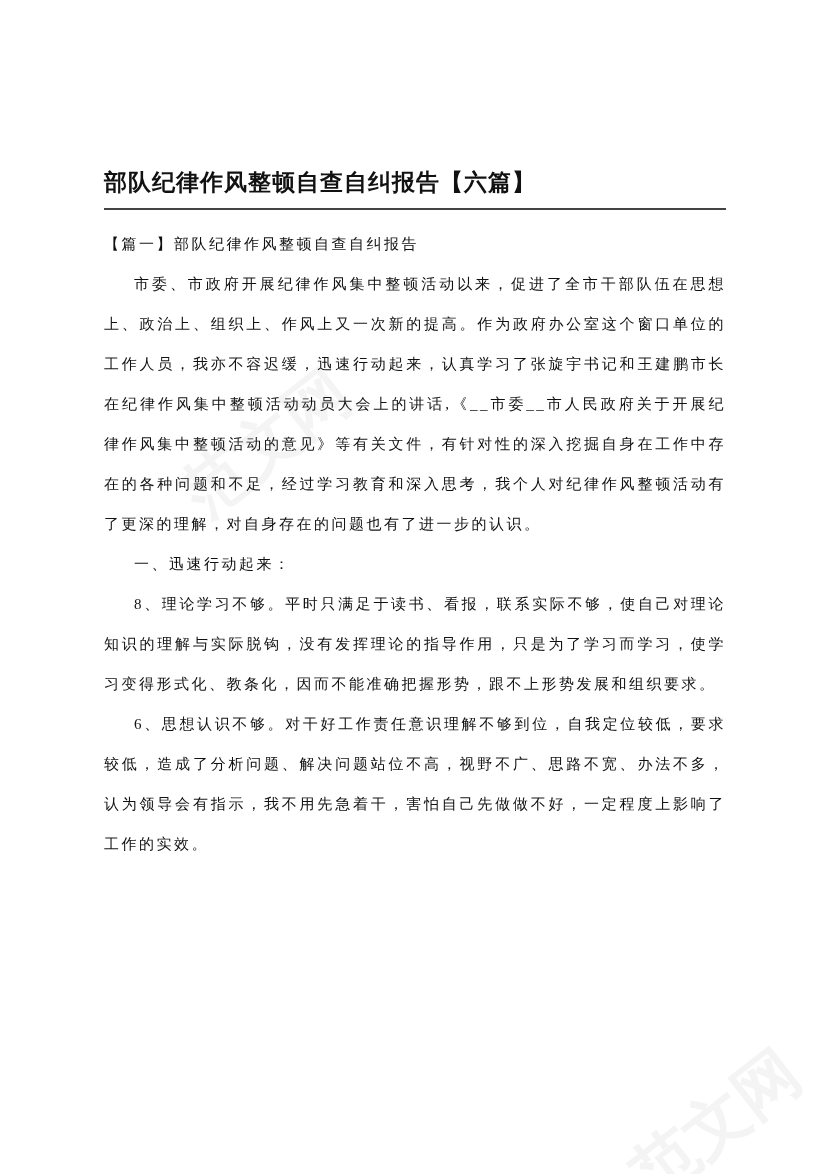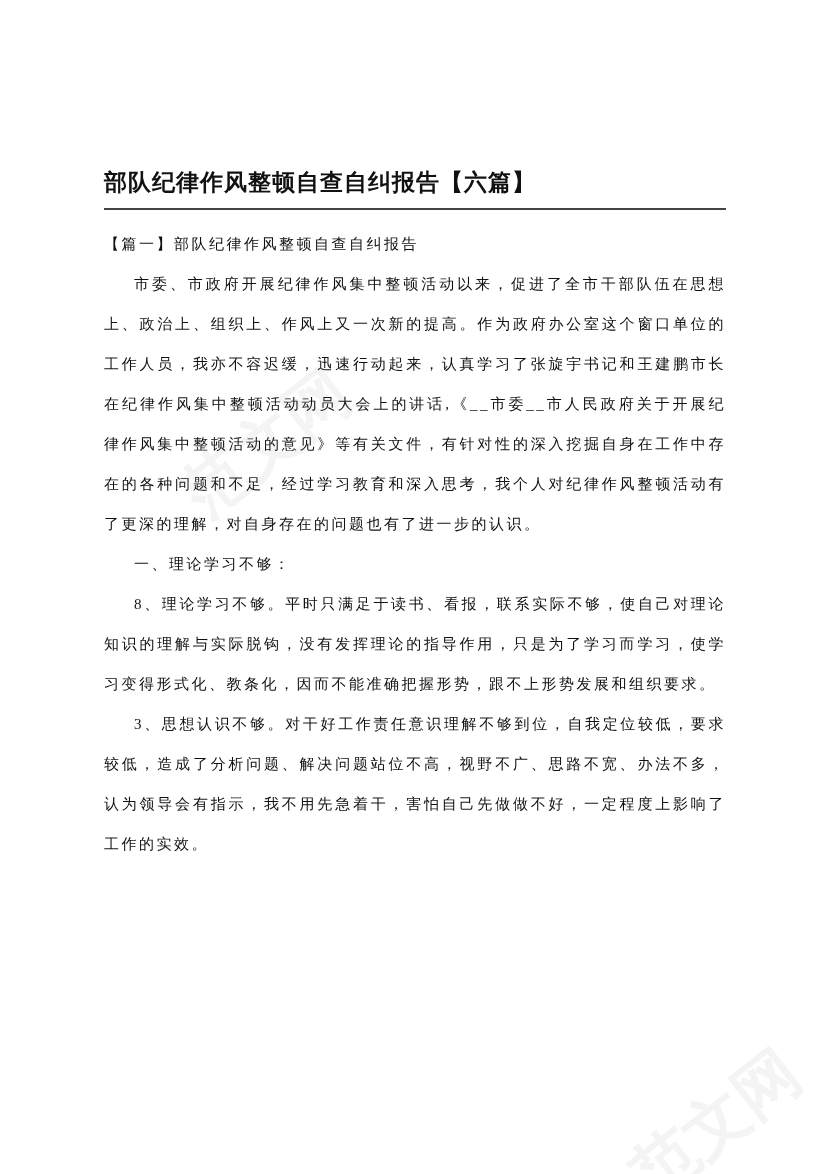--- a/index.html
+++ b/index.html
@@ -73,20 +73,20 @@
 
   <h1 class="doc-title">部队纪律作风整顿自查自纠报告【六篇】</h1>
 
   <hr class="title-rule">
 
   <div class="content">
     <p class="para">【篇一】部队纪律作风整顿自查自纠报告</p>
 
     <p class="para indent">市委、市政府开展纪律作风集中整顿活动以来，促进了全市干部队伍在思想上、政治上、组织上、作风上又一次新的提高。作为政府办公室这个窗口单位的工作人员，我亦不容迟缓，迅速行动起来，认真学习了张旋宇书记和王建鹏市长在纪律作风集中整顿活动动员大会上的讲话,《__市委__市人民政府关于开展纪律作风集中整顿活动的意见》等有关文件，有针对性的深入挖掘自身在工作中存在的各种问题和不足，经过学习教育和深入思考，我个人对纪律作风整顿活动有了更深的理解，对自身存在的问题也有了进一步的认识。</p>
 
-    <p class="para indent">一、理论学习不够：</p>
+    <p class="para indent">一、迅速行动起来：</p>
 
     <p class="para indent">8、理论学习不够。平时只满足于读书、看报，联系实际不够，使自己对理论知识的理解与实际脱钩，没有发挥理论的指导作用，只是为了学习而学习，使学习变得形式化、教条化，因而不能准确把握形势，跟不上形势发展和组织要求。</p>
 
-    <p class="para indent">3、思想认识不够。对干好工作责任意识理解不够到位，自我定位较低，要求较低，造成了分析问题、解决问题站位不高，视野不广、思路不宽、办法不多，认为领导会有指示，我不用先急着干，害怕自己先做做不好，一定程度上影响了工作的实效。</p>
+    <p class="para indent">6、思想认识不够。对干好工作责任意识理解不够到位，自我定位较低，要求较低，造成了分析问题、解决问题站位不高，视野不广、思路不宽、办法不多，认为领导会有指示，我不用先急着干，害怕自己先做做不好，一定程度上影响了工作的实效。</p>
   </div>
 
 </div>
 
 </body></html>

